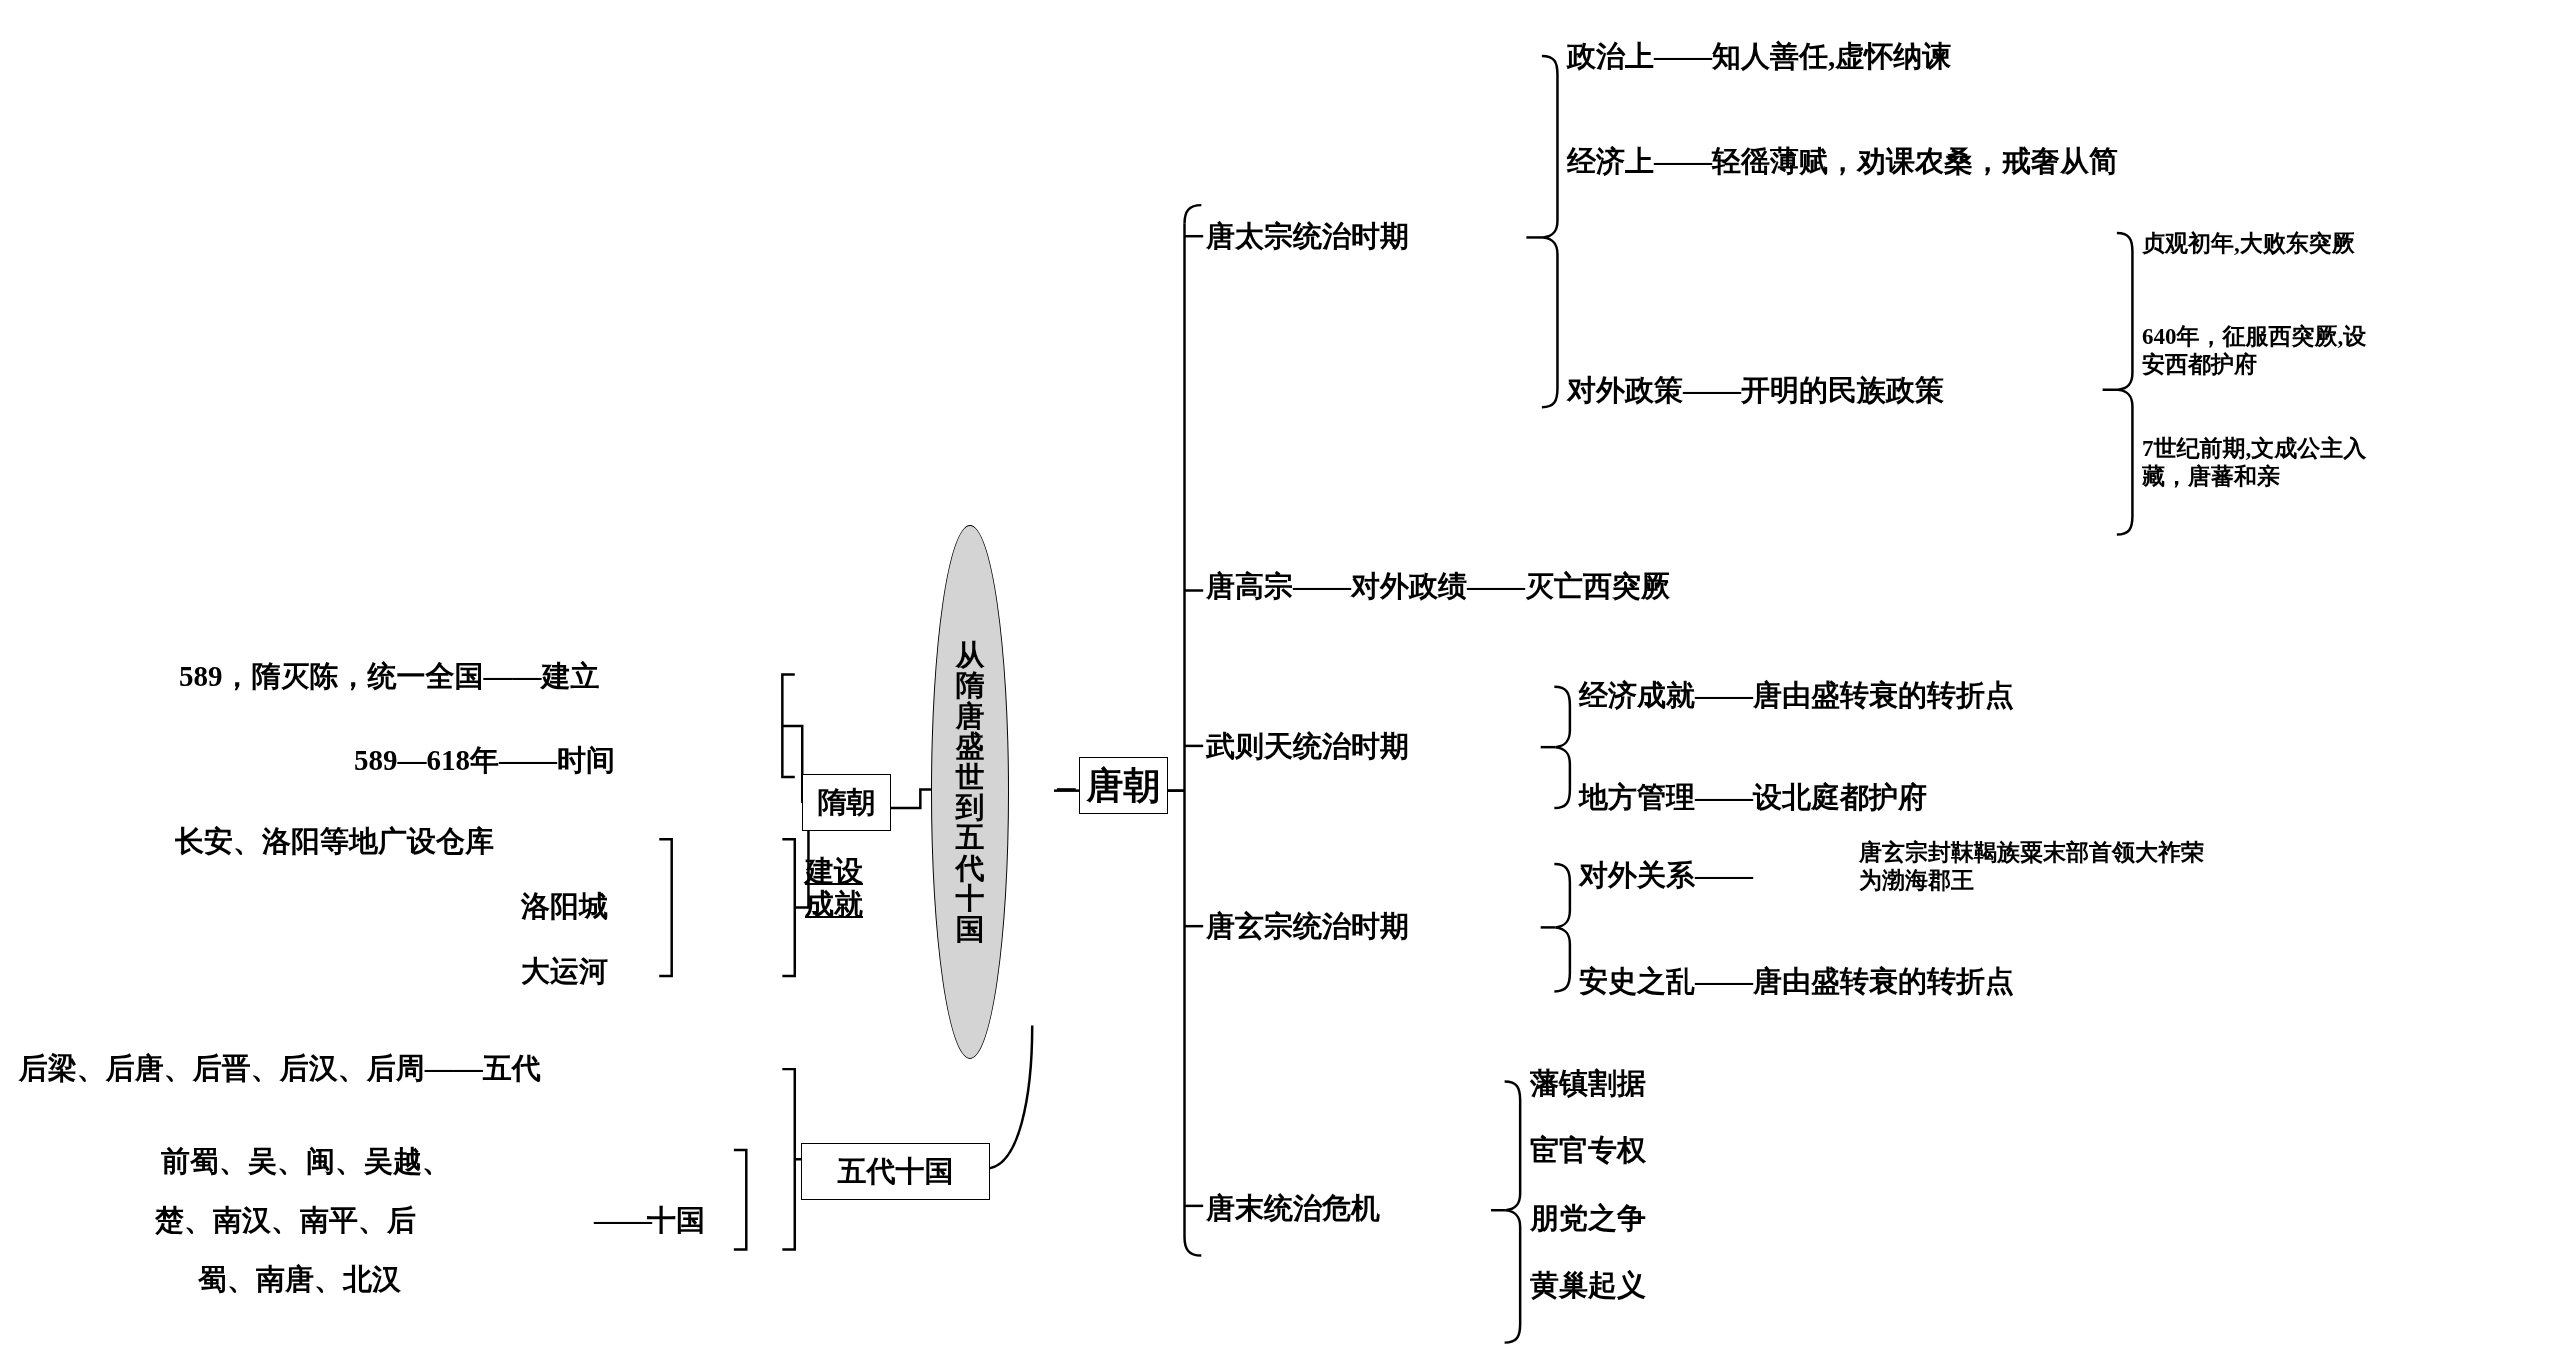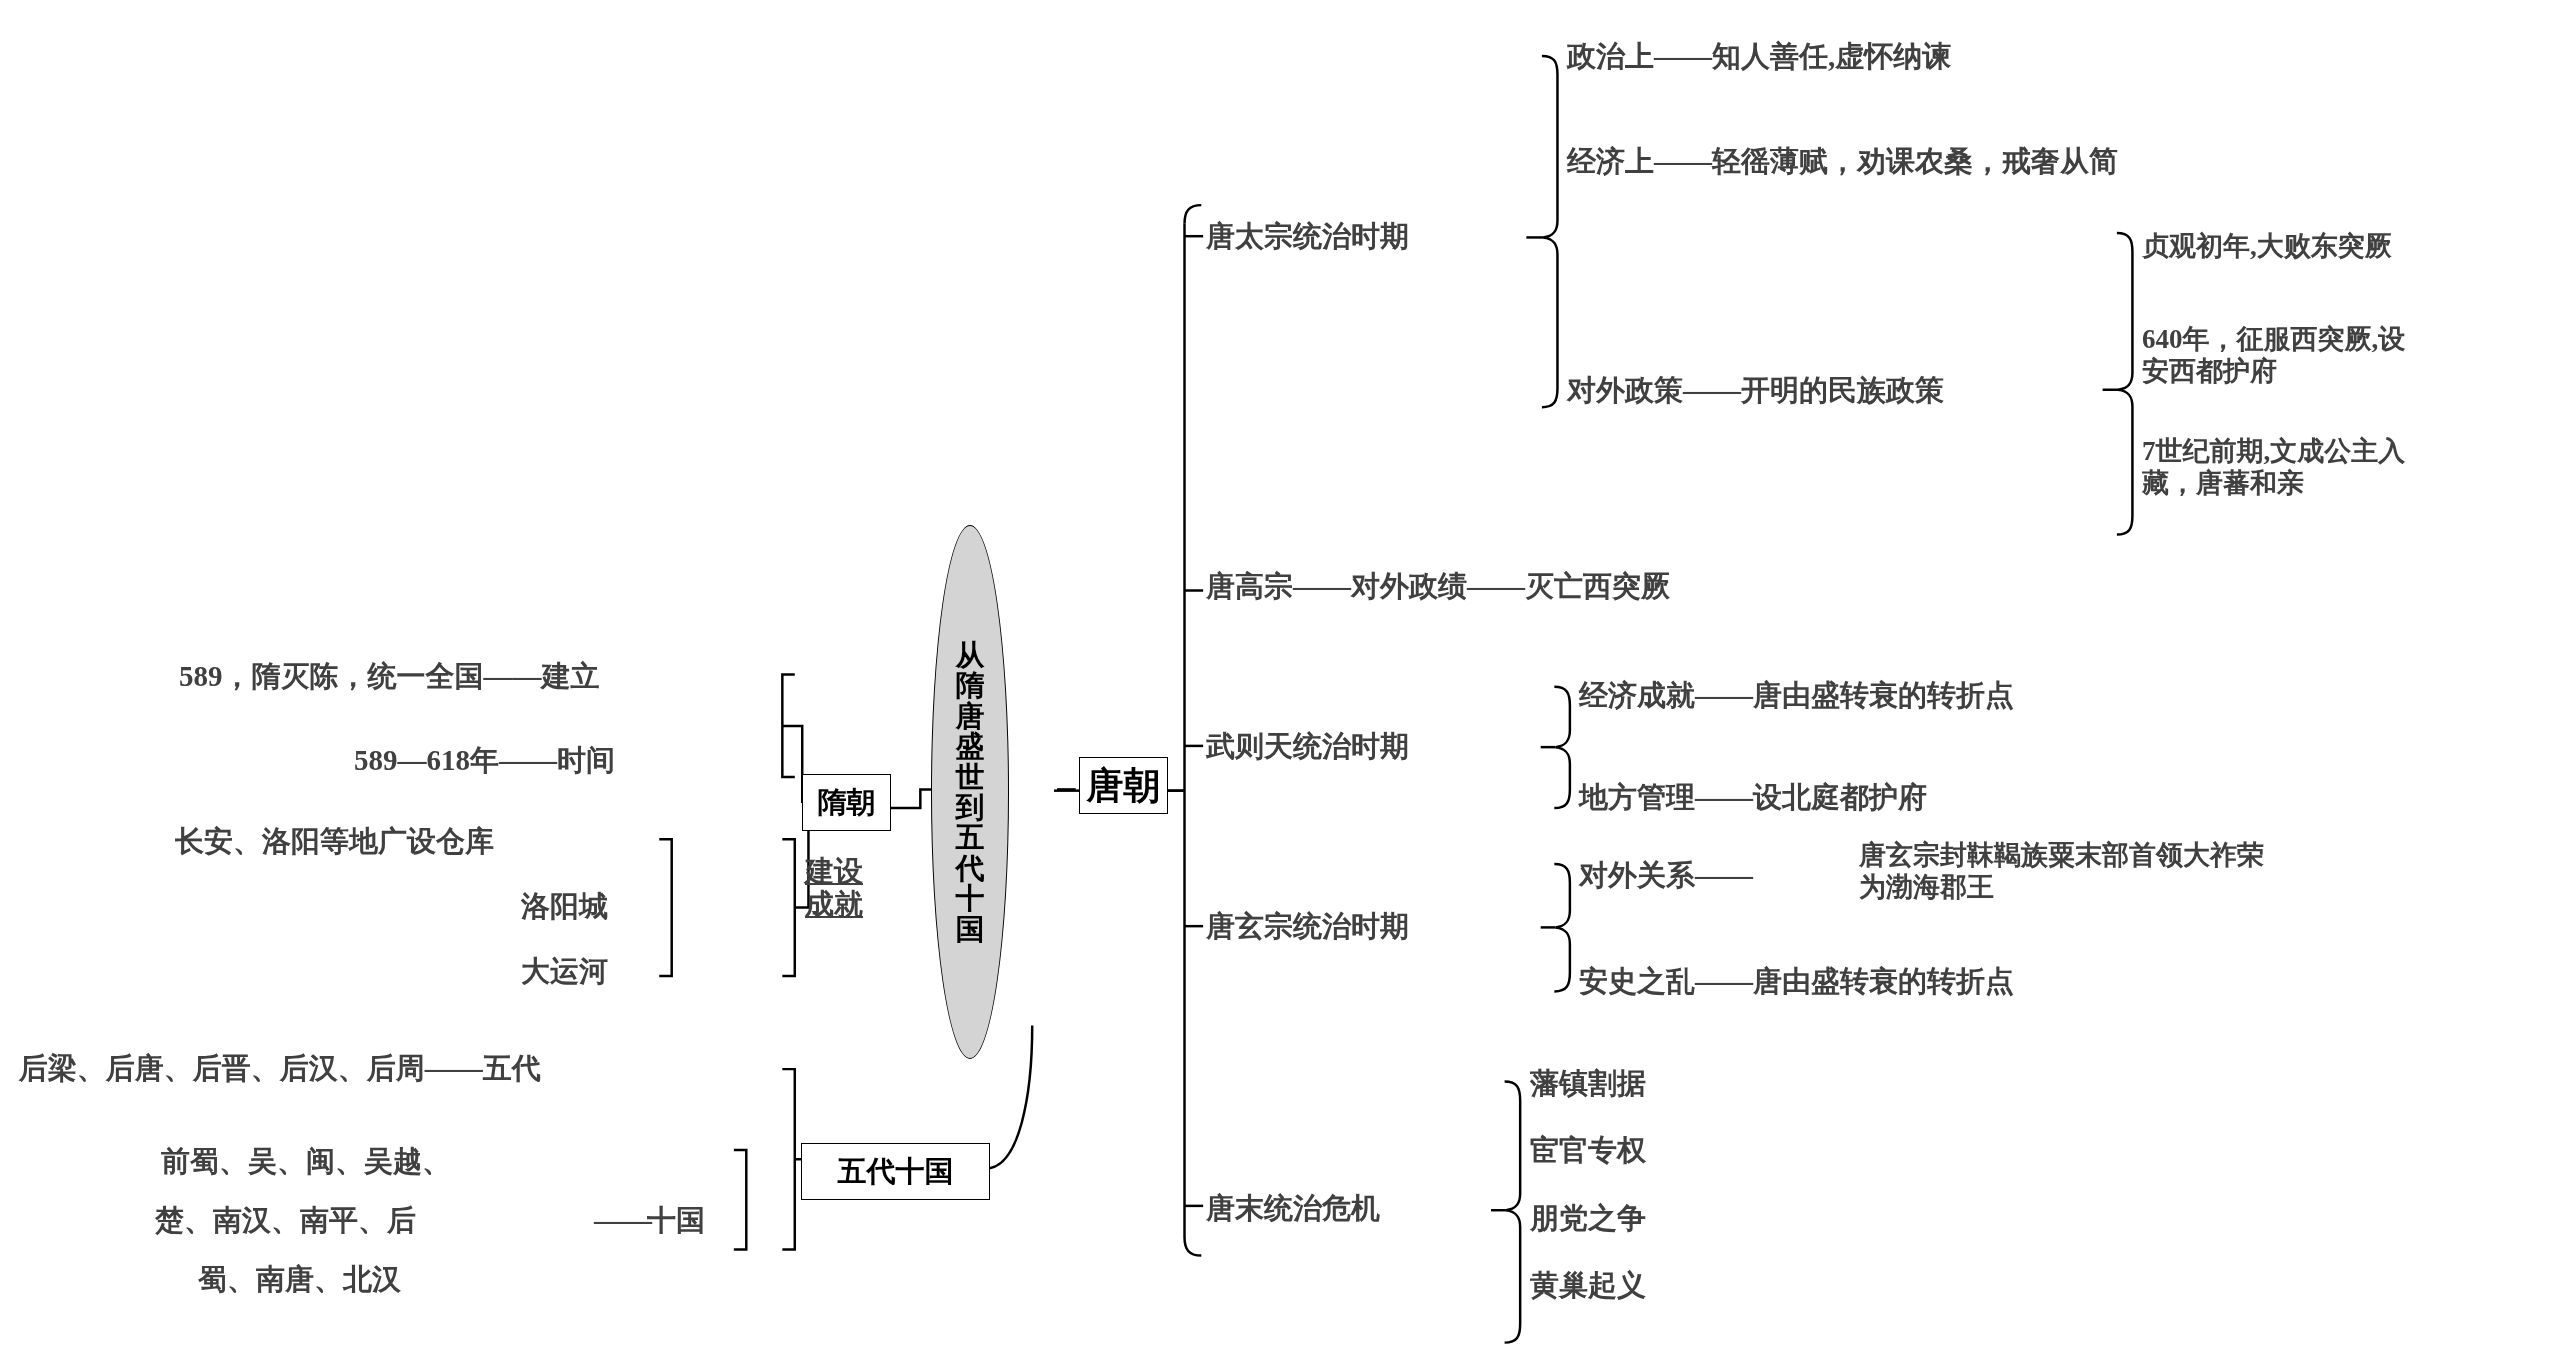--- a/index.html
+++ b/index.html
@@ -16,23 +16,23 @@
     width: 2576px;
     height: 1365px;
     background: #fff;
     overflow: hidden;
   }
   .txt {
     position: absolute;
     font-weight: bold;
     line-height: 1.22;
     white-space: pre;
-    color: #404040;
-  }
-  .s44 { font-size: 27px; }
+    color: #000000;
+  }
+  .s44 { font-size: 23px; }
   .s46 { font-size: 29px; }
   
   .boxnode {
     position: absolute;
     border: 1.9px solid #000;
     background: #fff;
     font-weight: bold;
     text-align: center;
     display: flex;
     align-items: center;

